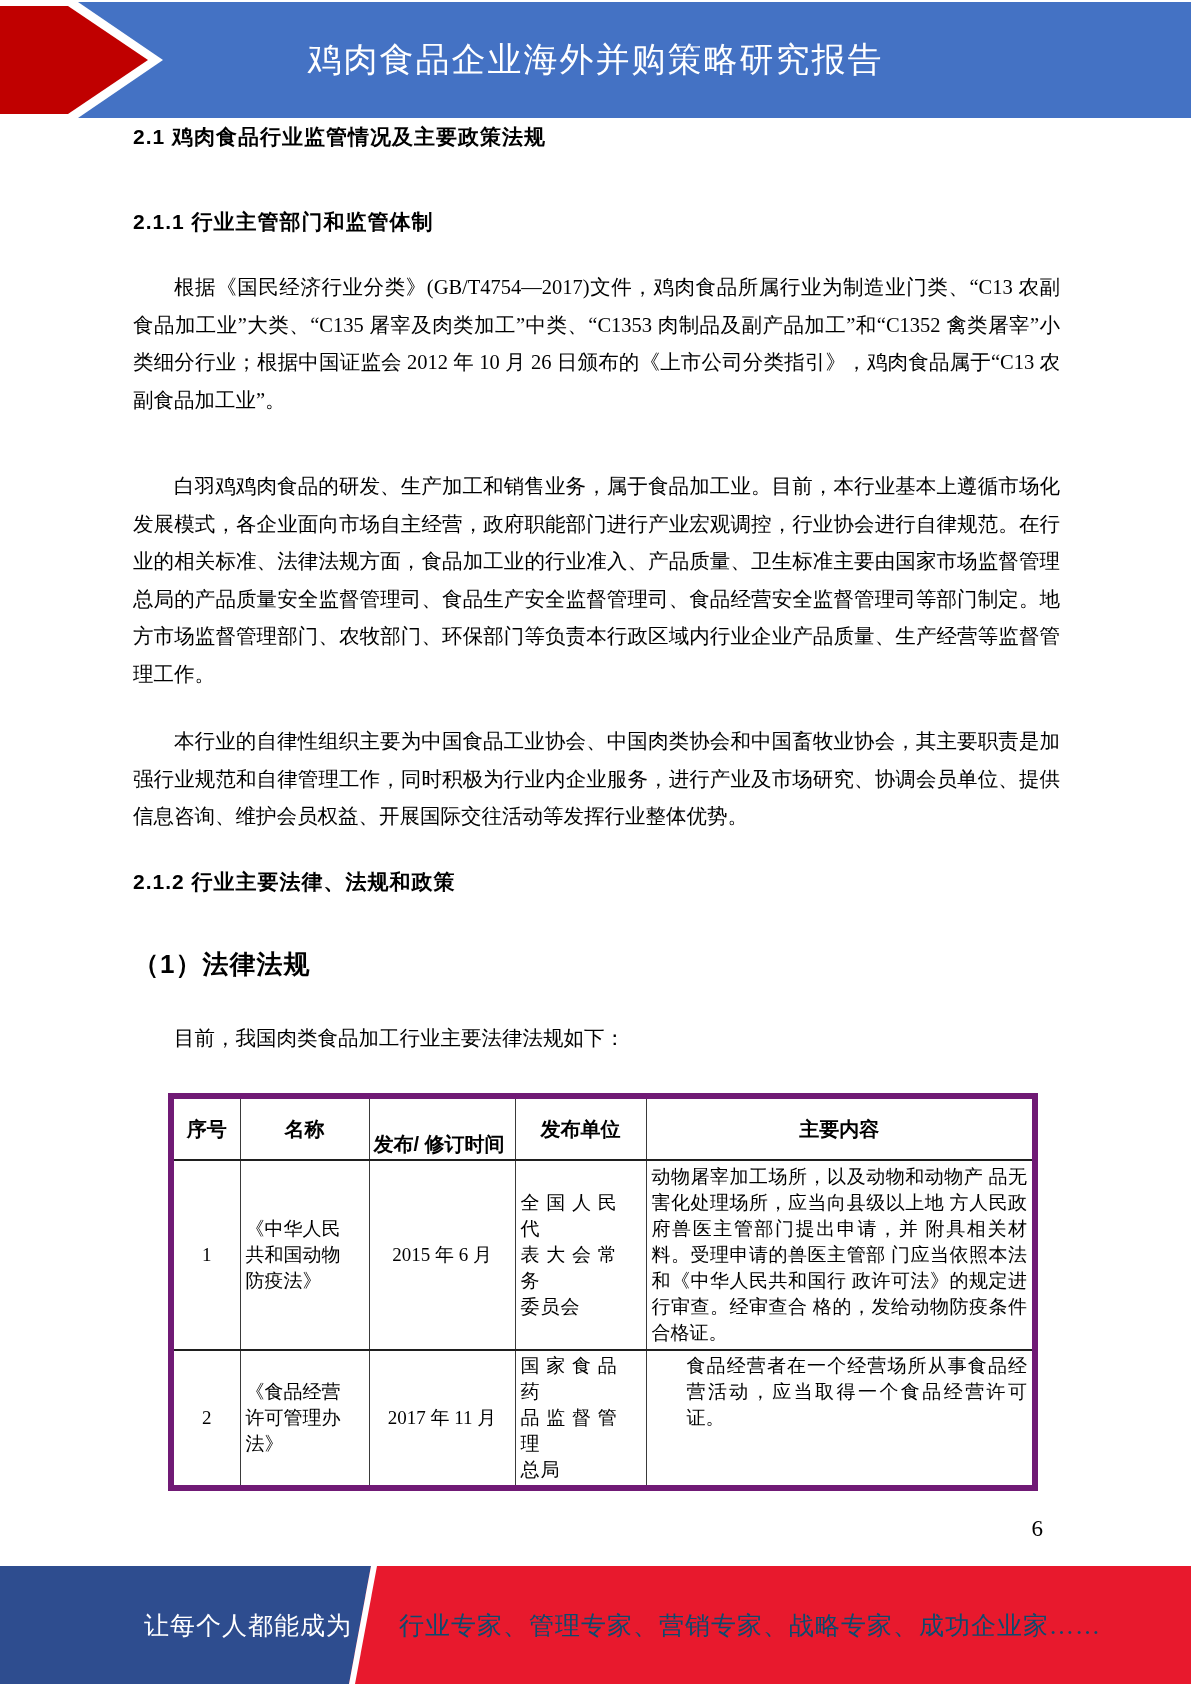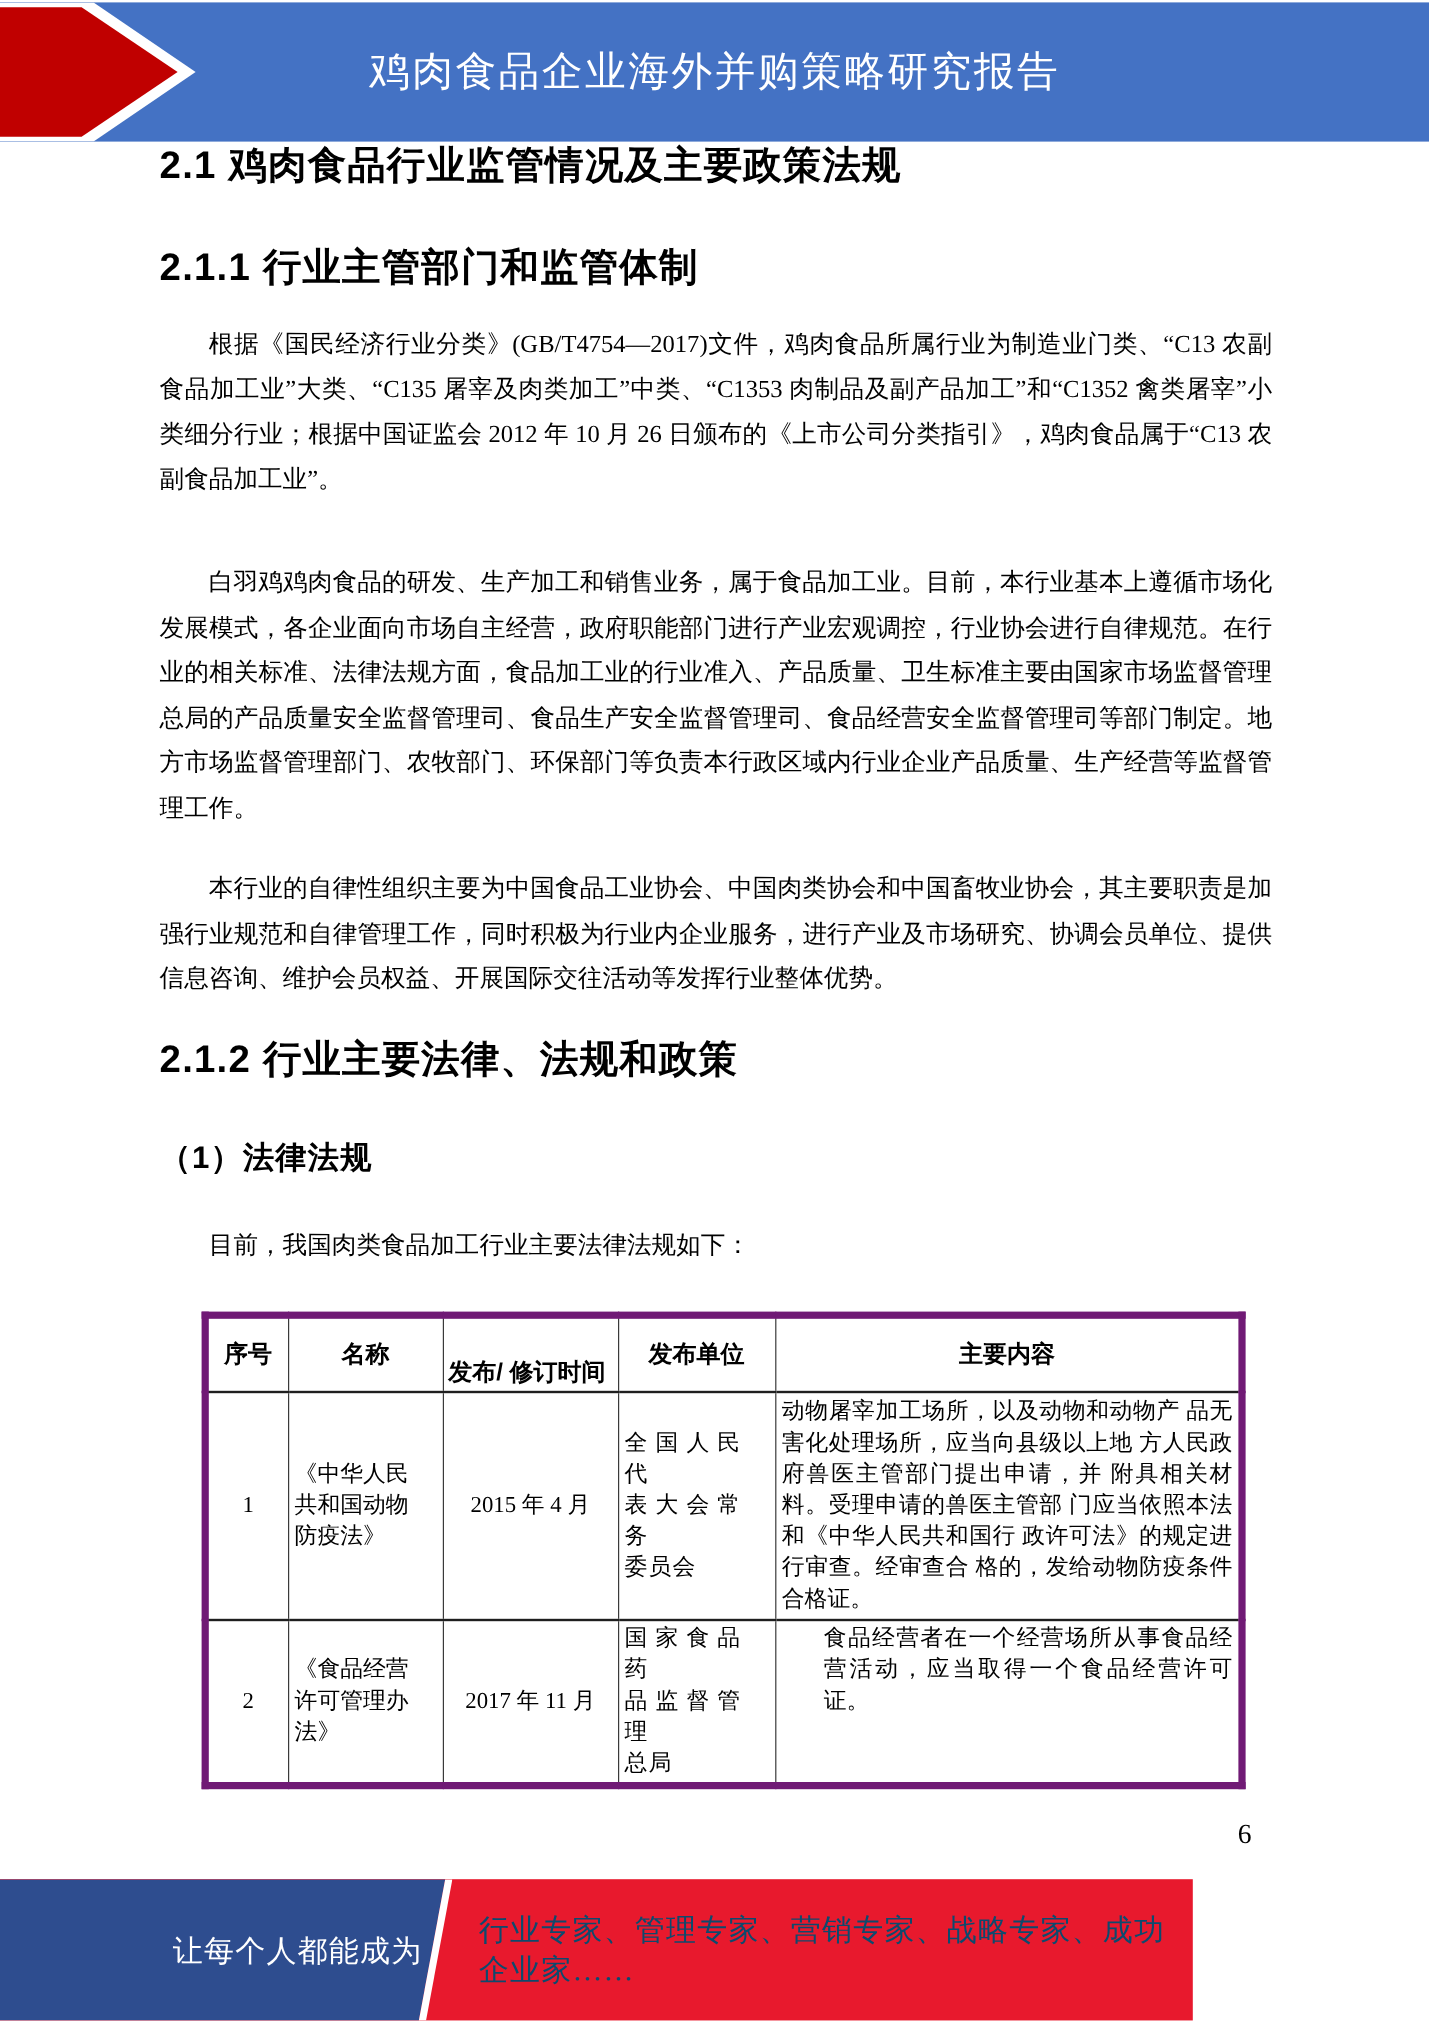--- a/index.html
+++ b/index.html
@@ -23,21 +23,21 @@
     position:absolute;left:0;top:0;width:100%;height:116px;
     display:flex;align-items:center;justify-content:center;
     color:#ffffff;
     font-family:"Liberation Sans","DejaVu Sans",sans-serif;
     font-weight:normal;font-size:34px;letter-spacing:2px;
   }
   
   .h-sec{
     position:absolute;left:133px;width:930px;
     font-family:"Liberation Sans","DejaVu Sans",sans-serif;
-    font-weight:bold;font-size:32px;line-height:32px;
+    font-weight:bold;font-size:21px;line-height:32px;
     letter-spacing:1px;
   }
   .para{
     position:absolute;left:133px;width:927px;
     font-size:20.5px;line-height:37.5px;
     text-align:justify;text-indent:2em;
   }
   
   table.law{
     position:absolute;left:168px;top:1093px;
@@ -60,21 +60,21 @@
   td.c-issuer{letter-spacing:1px;}
   td.c-date{text-align:center;}
   td.c-content{text-align:justify;vertical-align:top;}
   
   .page-number{
     position:absolute;left:133px;top:1516px;width:910px;
     text-align:right;font-size:23px;
   }
   
   .footer-band{
-    position:absolute;left:0;top:1566px;width:994px;height:118px;
+    position:absolute;left:0;top:1566px;width:1191px;height:118px;
   }
   .footer-red{position:absolute;inset:0;}
   .footer-blue{
     position:absolute;inset:0;
     clip-path:polygon(0 0,371px 0,349px 100%,0 100%);
   }
   .footer-stripe{
     position:absolute;inset:0;background:#ffffff;
     clip-path:polygon(371px 0,377px 0,355px 100%,349px 100%);
   }
@@ -128,21 +128,21 @@
       <th>名称</th>
       <th class="th-bottom">发布/ 修订时间</th>
       <th>发布单位</th>
       <th>主要内容</th>
     </tr>
     <tr class="row-1" style="height:190px;">
       <td class="c-no">1</td>
       <td class="c-name">《中华人民
 共和国动物
 防疫法》</td>
-      <td class="c-date">2015 年 4 月</td>
+      <td class="c-date">2015 年 6 月</td>
       <td class="c-issuer">全 国 人 民 代
 表 大 会 常 务
 委员会</td>
       <td class="c-content">动物屠宰加工场所，以及动物和动物产 品无害化处理场所，应当向县级以上地 方人民政府兽医主管部门提出申请，并 附具相关材料。受理申请的兽医主管部 门应当依照本法和《中华人民共和国行 政许可法》的规定进行审查。经审查合 格的，发给动物防疫条件合格证。</td>
     </tr>
     <tr style="height:88px;">
       <td class="c-no">2</td>
       <td class="c-name">《食品经营
 许可管理办
 法》</td>

